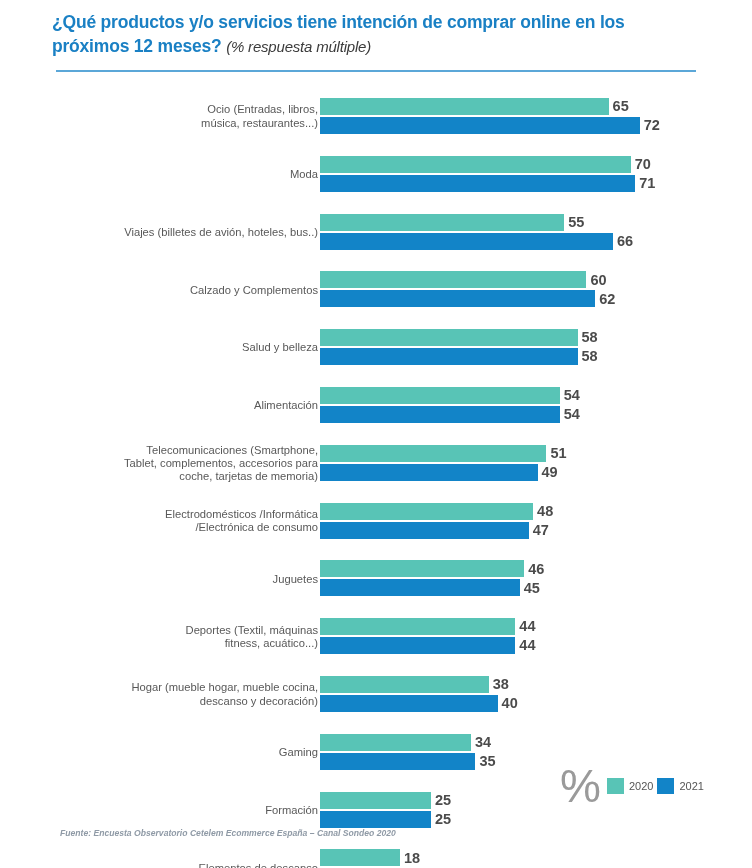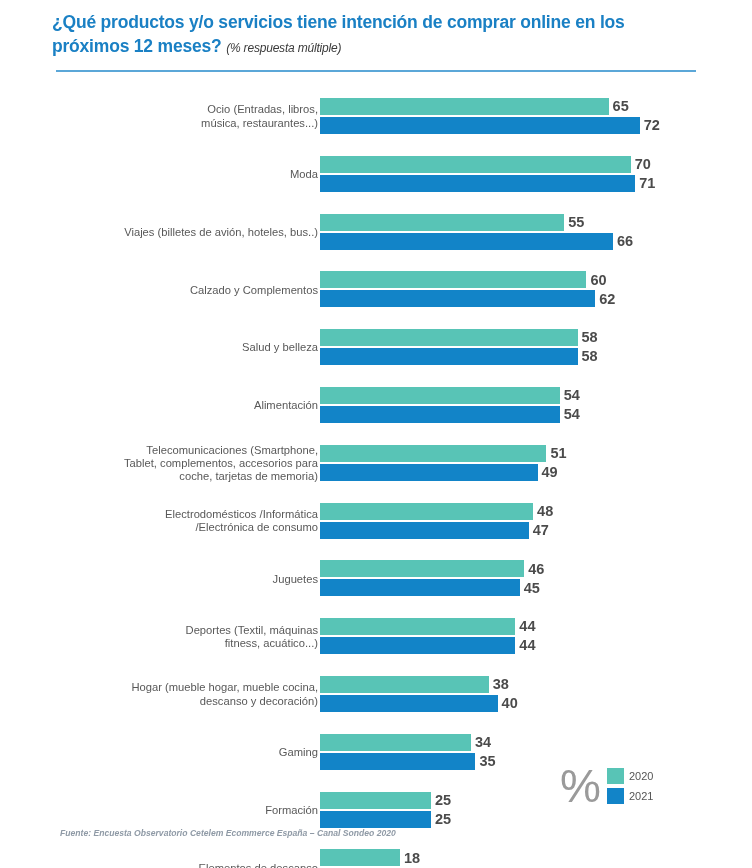--- a/index.html
+++ b/index.html
@@ -32,21 +32,21 @@
     font-size: 17.5px;
     font-weight: bold;
     color: #1a80c4;
     line-height: 24px;
     letter-spacing: -0.2px;
   }
   .title-sub {
     font-style: italic;
     font-weight: normal;
     color: #3b3b3b;
-    font-size: 12px;
+    font-size: 15px;
     letter-spacing: -0.2px;
   }
   .divider {
     position: absolute;
     left: 56px;
     top: 70px;
     width: 640px;
     height: 1.5px;
     background: #5ba7d8;
   }
@@ -121,21 +121,21 @@
   .legend-pct {
     font-size: 46px;
     color: #9a9a9a;
     line-height: 40px;
     font-weight: normal;
     margin-right: 8px;
     letter-spacing: -2px;
   }
   .legend-items {
     display: flex;
-    flex-direction: column;
+    flex-direction: row;
     justify-content: center;
     gap: 4px;
   }
   .legend-item {
     display: flex;
     align-items: center;
   }
   .legend-swatch {
     width: 17px;
     height: 16px;

